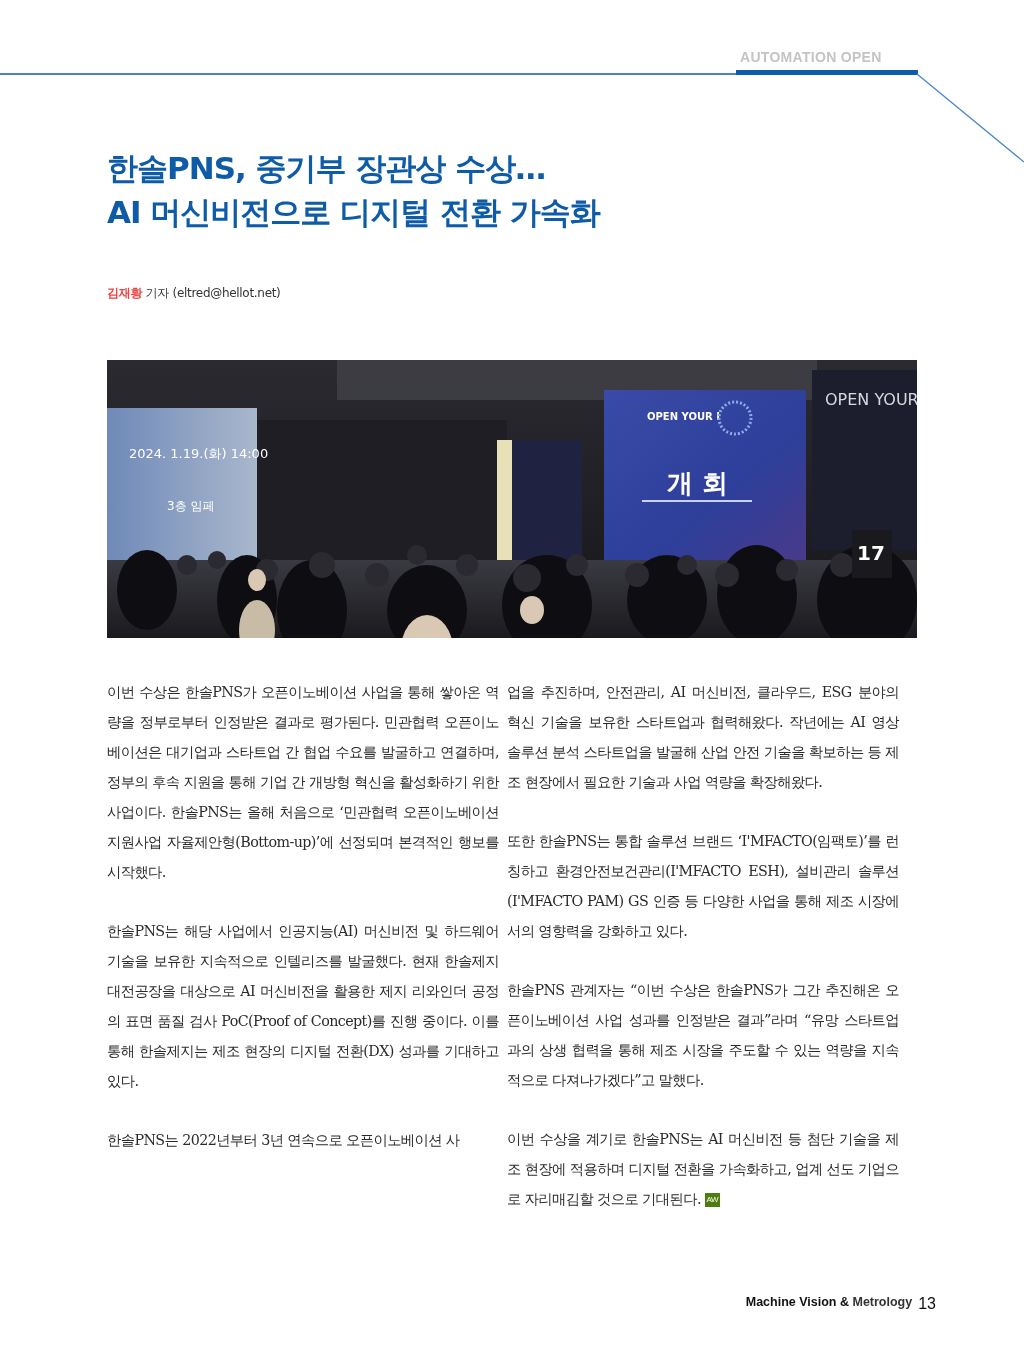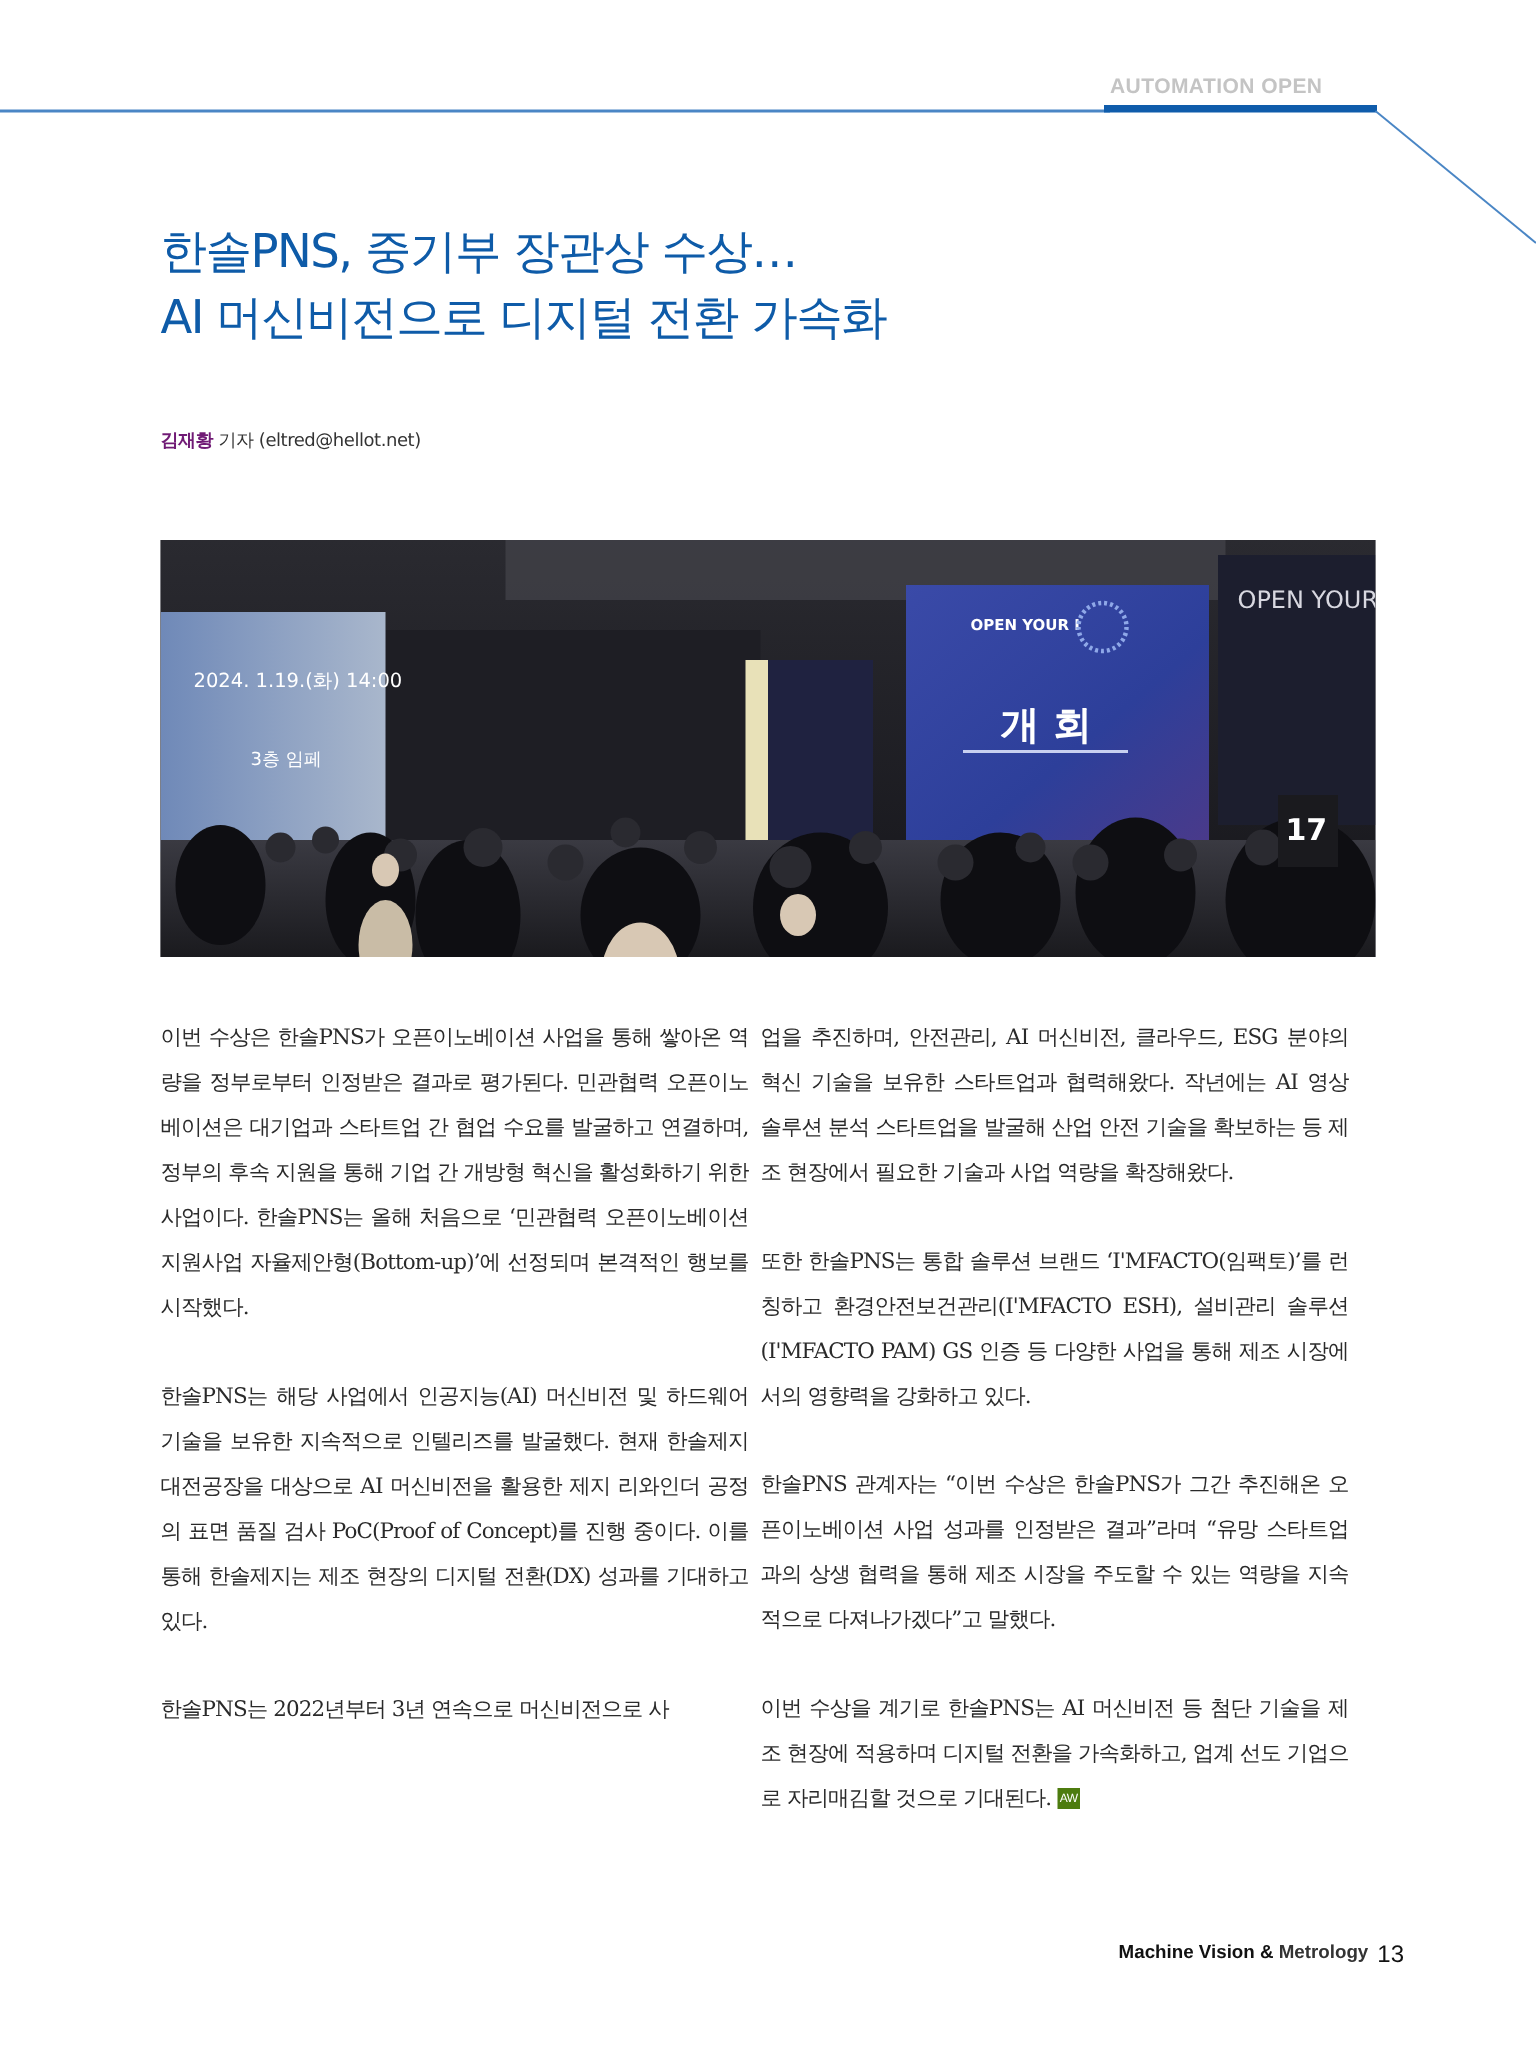--- a/index.html
+++ b/index.html
@@ -4,23 +4,23 @@
 <style>
   html, body { margin:0; padding:0; background:#ffffff; }
   body { width:1024px; height:1364px; position:relative; overflow:hidden;
          font-family:"DejaVu Sans", sans-serif; color:#222; }
   .hdr-line-thin { position:absolute; left:0; top:73px; width:740px; height:2px; background:#4a86c5; }
   .hdr-line-thick { position:absolute; left:736px; top:70px; width:182px; height:5px; background:#0f5cab; }
   .hdr-diag { position:absolute; left:0; top:0; width:1024px; height:200px; }
   .section-label { position:absolute; left:740px; top:49px; font-family:"Liberation Sans", sans-serif;
                    font-weight:bold; font-size:14px; color:#c4c4c4; letter-spacing:0.3px; }
   .title { position:absolute; left:107px; top:146px; margin:0; font-family:"DejaVu Sans", sans-serif;
-           font-weight:normal; color:#0e5ba8; font-size:31px; line-height:44px; letter-spacing:-1px; }
+           font-weight:bold; color:#0e5ba8; font-size:31px; line-height:44px; letter-spacing:-1px; }
   .byline { position:absolute; left:107px; top:285px; font-size:12px; color:#333; letter-spacing:-0.3px; }
-  .byline b { font-weight:bold; color:#701a75; }
+  .byline b { font-weight:bold; color:#ef4444; }
   .photo { position:absolute; left:107px; top:360px; width:810px; height:278px; overflow:hidden; background:#1a1a22; }
   .photo svg { display:block; }
   .col { position:absolute; top:677px; width:392px; font-family:"DejaVu Serif", serif;
          font-size:14.3px; line-height:30px; color:#2a2a2a; letter-spacing:-0.6px; text-align:justify; }
   .col p { margin:0 0 29px 0; }
   .col-left { left:107px; }
   .col-right { left:507px; }
   .am-badge { display:inline-block; width:15px; height:14px; background:#4d7c0f; color:#fff;
               font-family:"Liberation Sans", sans-serif; font-size:8px; line-height:14px; text-align:center;
               vertical-align:middle; margin-left:4px; letter-spacing:-0.5px; }
@@ -126,21 +126,21 @@
     <ellipse cx="150" cy="270" rx="18" ry="30" fill="#c9bca6"></ellipse>
 
     <rect x="745" y="170" width="40" height="48" fill="#1a1a1e"></rect>
     <text x="750" y="200" font-family="DejaVu Sans, sans-serif" font-size="20" font-weight="bold" fill="#ffffff">17</text>
   </svg>
 </div>
 
 <div class="col col-left">
   <p>이번 수상은 한솔PNS가 오픈이노베이션 사업을 통해 쌓아온 역량을 정부로부터 인정받은 결과로 평가된다. 민관협력 오픈이노베이션은 대기업과 스타트업 간 협업 수요를 발굴하고 연결하며, 정부의 후속 지원을 통해 기업 간 개방형 혁신을 활성화하기 위한 사업이다. 한솔PNS는 올해 처음으로 ‘민관협력 오픈이노베이션 지원사업 자율제안형(Bottom-up)’에 선정되며 본격적인 행보를 시작했다.</p>
   <p>한솔PNS는 해당 사업에서 인공지능(AI) 머신비전 및 하드웨어 기술을 보유한 지속적으로 인텔리즈를 발굴했다. 현재 한솔제지 대전공장을 대상으로 AI 머신비전을 활용한 제지 리와인더 공정의 표면 품질 검사 PoC(Proof of Concept)를 진행 중이다. 이를 통해 한솔제지는 제조 현장의 디지털 전환(DX) 성과를 기대하고 있다.</p>
-  <p>한솔PNS는 2022년부터 3년 연속으로 머신비전으로 사</p>
+  <p>한솔PNS는 2022년부터 3년 연속으로 오픈이노베이션 사</p>
 </div>
 
 <div class="col col-right">
   <p>업을 추진하며, 안전관리, AI 머신비전, 클라우드, ESG 분야의 혁신 기술을 보유한 스타트업과 협력해왔다. 작년에는 AI 영상 솔루션 분석 스타트업을 발굴해 산업 안전 기술을 확보하는 등 제조 현장에서 필요한 기술과 사업 역량을 확장해왔다.</p>
   <p>또한 한솔PNS는 통합 솔루션 브랜드 ‘I'MFACTO(임팩토)’를 런칭하고 환경안전보건관리(I'MFACTO ESH), 설비관리 솔루션(I'MFACTO PAM) GS 인증 등 다양한 사업을 통해 제조 시장에서의 영향력을 강화하고 있다.</p>
   <p>한솔PNS 관계자는 “이번 수상은 한솔PNS가 그간 추진해온 오픈이노베이션 사업 성과를 인정받은 결과”라며 “유망 스타트업과의 상생 협력을 통해 제조 시장을 주도할 수 있는 역량을 지속적으로 다져나가겠다”고 말했다.</p>
   <p><span>이번 수상을 계기로 한솔PNS는 AI 머신비전 등 첨단 기술을 제조 현장에 적용하며 디지털 전환을 가속화하고, 업계 선도 기업으로 자리매김할 것으로 기대된다.</span><span class="am-badge">AW</span></p>
 </div>
 
 <div class="footer">

